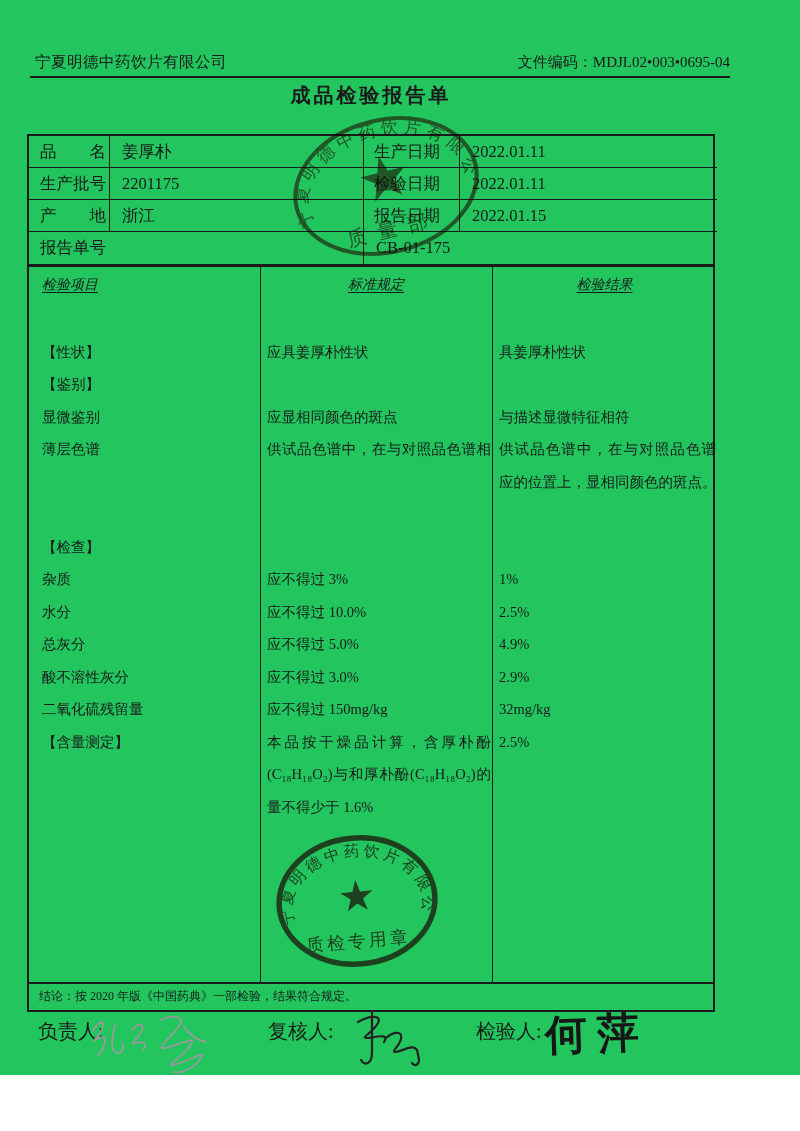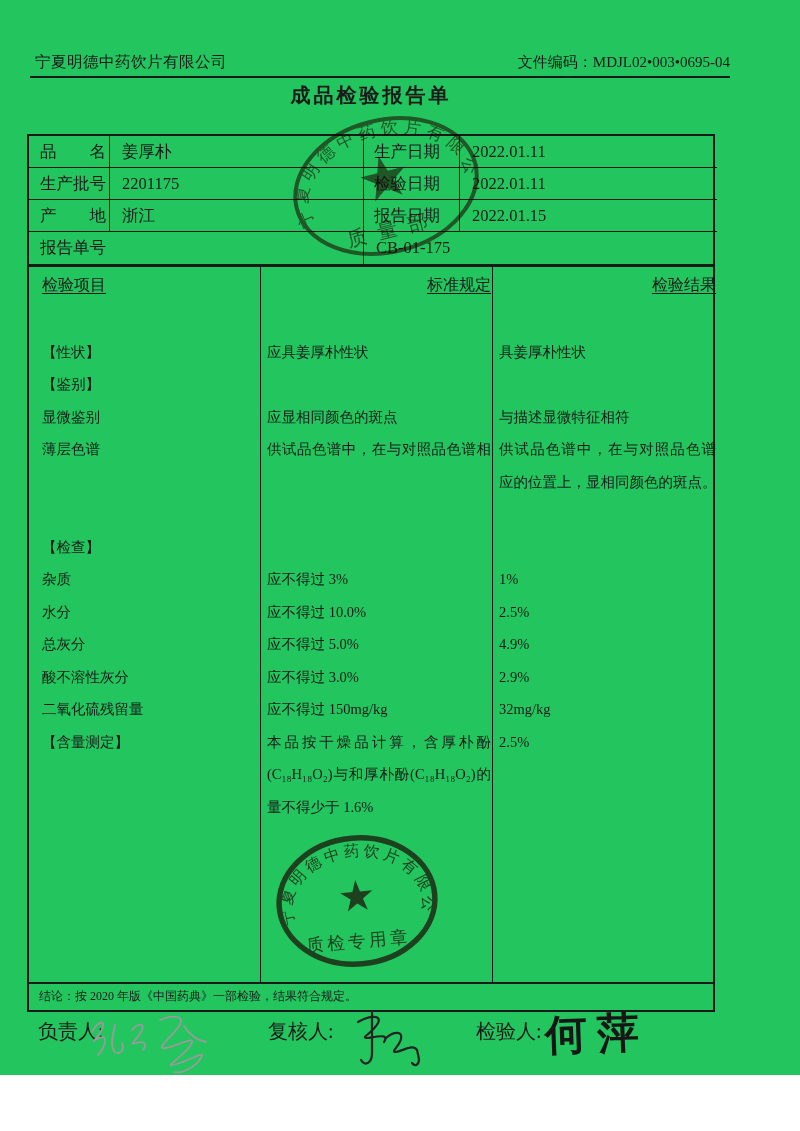--- a/index.html
+++ b/index.html
@@ -30,22 +30,22 @@
   .info .span2b{grid-column:3/5;text-align:right;}
   
   .itable{position:absolute; left:27px; top:264px; width:688px; height:720px;
         box-sizing:border-box; border:2px solid #1a1a1a; border-top-width:3px;
         display:grid; grid-template-columns:232px 232px 224px; font-size:14.5px;}
   .itable .icell{box-sizing:border-box; overflow:visible;}
   .itable .icell:nth-child(3n+1), .itable .icell:nth-child(3n+2){border-right:1px solid #1a1a1a;}
   .itable .c0{padding-left:13px;}
   .itable .c1{padding-left:6px; padding-right:1px;}
   .itable .c2{padding-left:6px; padding-right:1px;}
-  .itable .ihead{height:36px; line-height:36px; font-size:16px;}
-  .itable .ihead.c1,.itable .ihead.c2{text-align:right; padding-left:0;}
+  .itable .ihead{height:36px; line-height:36px; font-size:14px;font-style:italic;}
+  .itable .ihead.c1,.itable .ihead.c2{text-align:center; padding-left:0;}
   .itable .hul{text-decoration:underline; text-underline-offset:3px;}
   .itable .line{height:32.5px; line-height:32.5px; white-space:nowrap;}
   .itable .just{text-align:justify; text-align-last:justify; white-space:normal;
         overflow:hidden; height:32.5px;}
   
   .conclusion{position:absolute; left:27px; top:984px; width:688px; height:28px;
         box-sizing:border-box; border:2px solid #1a1a1a; border-top:none;
         line-height:25px; font-size:12px; padding-left:10px;}
   .sig-label{position:absolute; top:1018px; font-size:20px;}
   .sig-resp{left:38px;} .sig-rev{left:268px;} .sig-insp{left:476px;}

